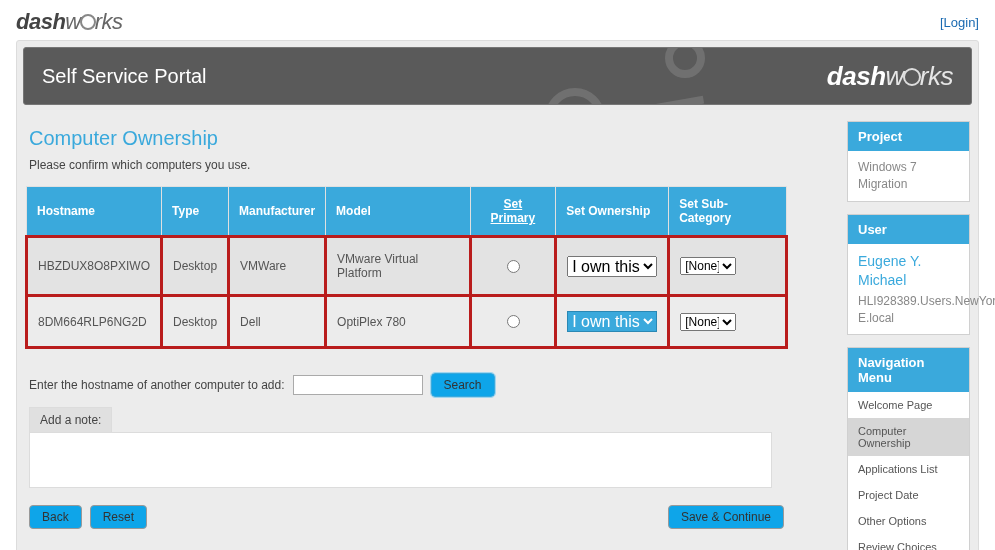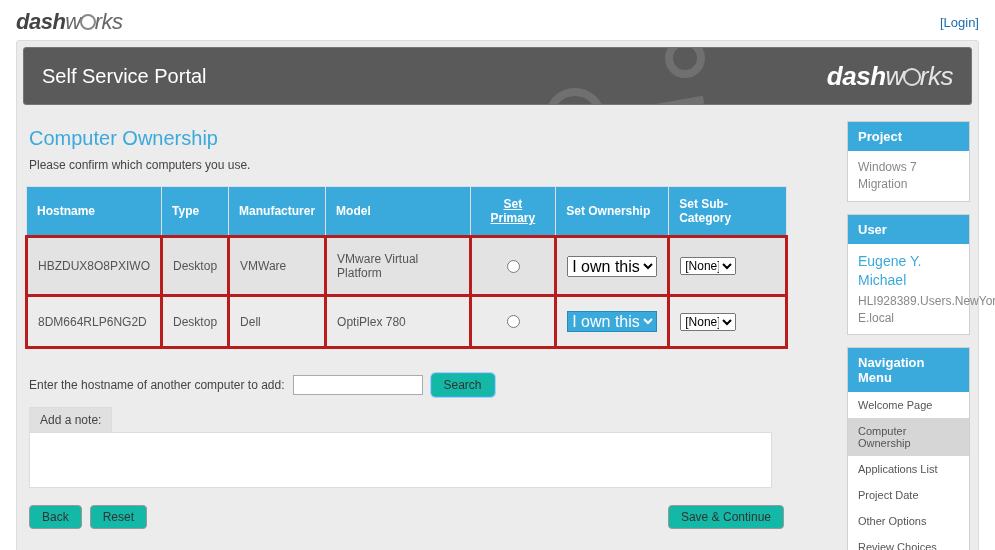--- a/index.html
+++ b/index.html
@@ -69,21 +69,21 @@
   table.grid td { padding:14px 10px; border:3px solid #b91c1c; vertical-align:middle; color:#555;}
   table.grid tr.alt td { background:#e3e3e3; }
   table.grid td.center { text-align:center; }
   select.own { font-size:16px; width:90px; }
   select.sub { font-size:12px; width:56px; }
   select.highlight { background:#3aa9dc; color:#fff; border:1px solid #2a88b4;}
   .add-row { margin:24px 4px 10px 4px; display:flex; align-items:center; gap:8px; }
   .add-row input[type=text]{ height:20px; width:130px; border:1px solid #aaa; padding:2px 4px; font-size:12px;}
   button, input[type=button]{
     font-family:inherit; font-size:12px; padding:4px 12px;
-    background:#14b8a6; border:1px solid #999; border-radius:4px; color:#333; cursor:pointer;
+    background:#0ea5e9; border:1px solid #999; border-radius:4px; color:#333; cursor:pointer;
   }
   button.search-btn { border:1px solid #3aa9dc; outline:1px solid #9fd6f0; }
   .note-block { margin:6px 16px 0 4px; }
   .note-label { background:#e0e0e0; display:inline-block; padding:5px 10px; border:1px solid #dcdcdc; border-bottom:none; }
   textarea.note {
     width:100%; height:56px; resize:none; border:1px solid #dcdcdc; background:#fff;
     font-family:inherit; font-size:12px; padding:4px;
   }
   .btn-row { display:flex; justify-content:space-between; margin:14px 4px 0 4px;}
   .btn-row .left { display:flex; gap:8px;}

